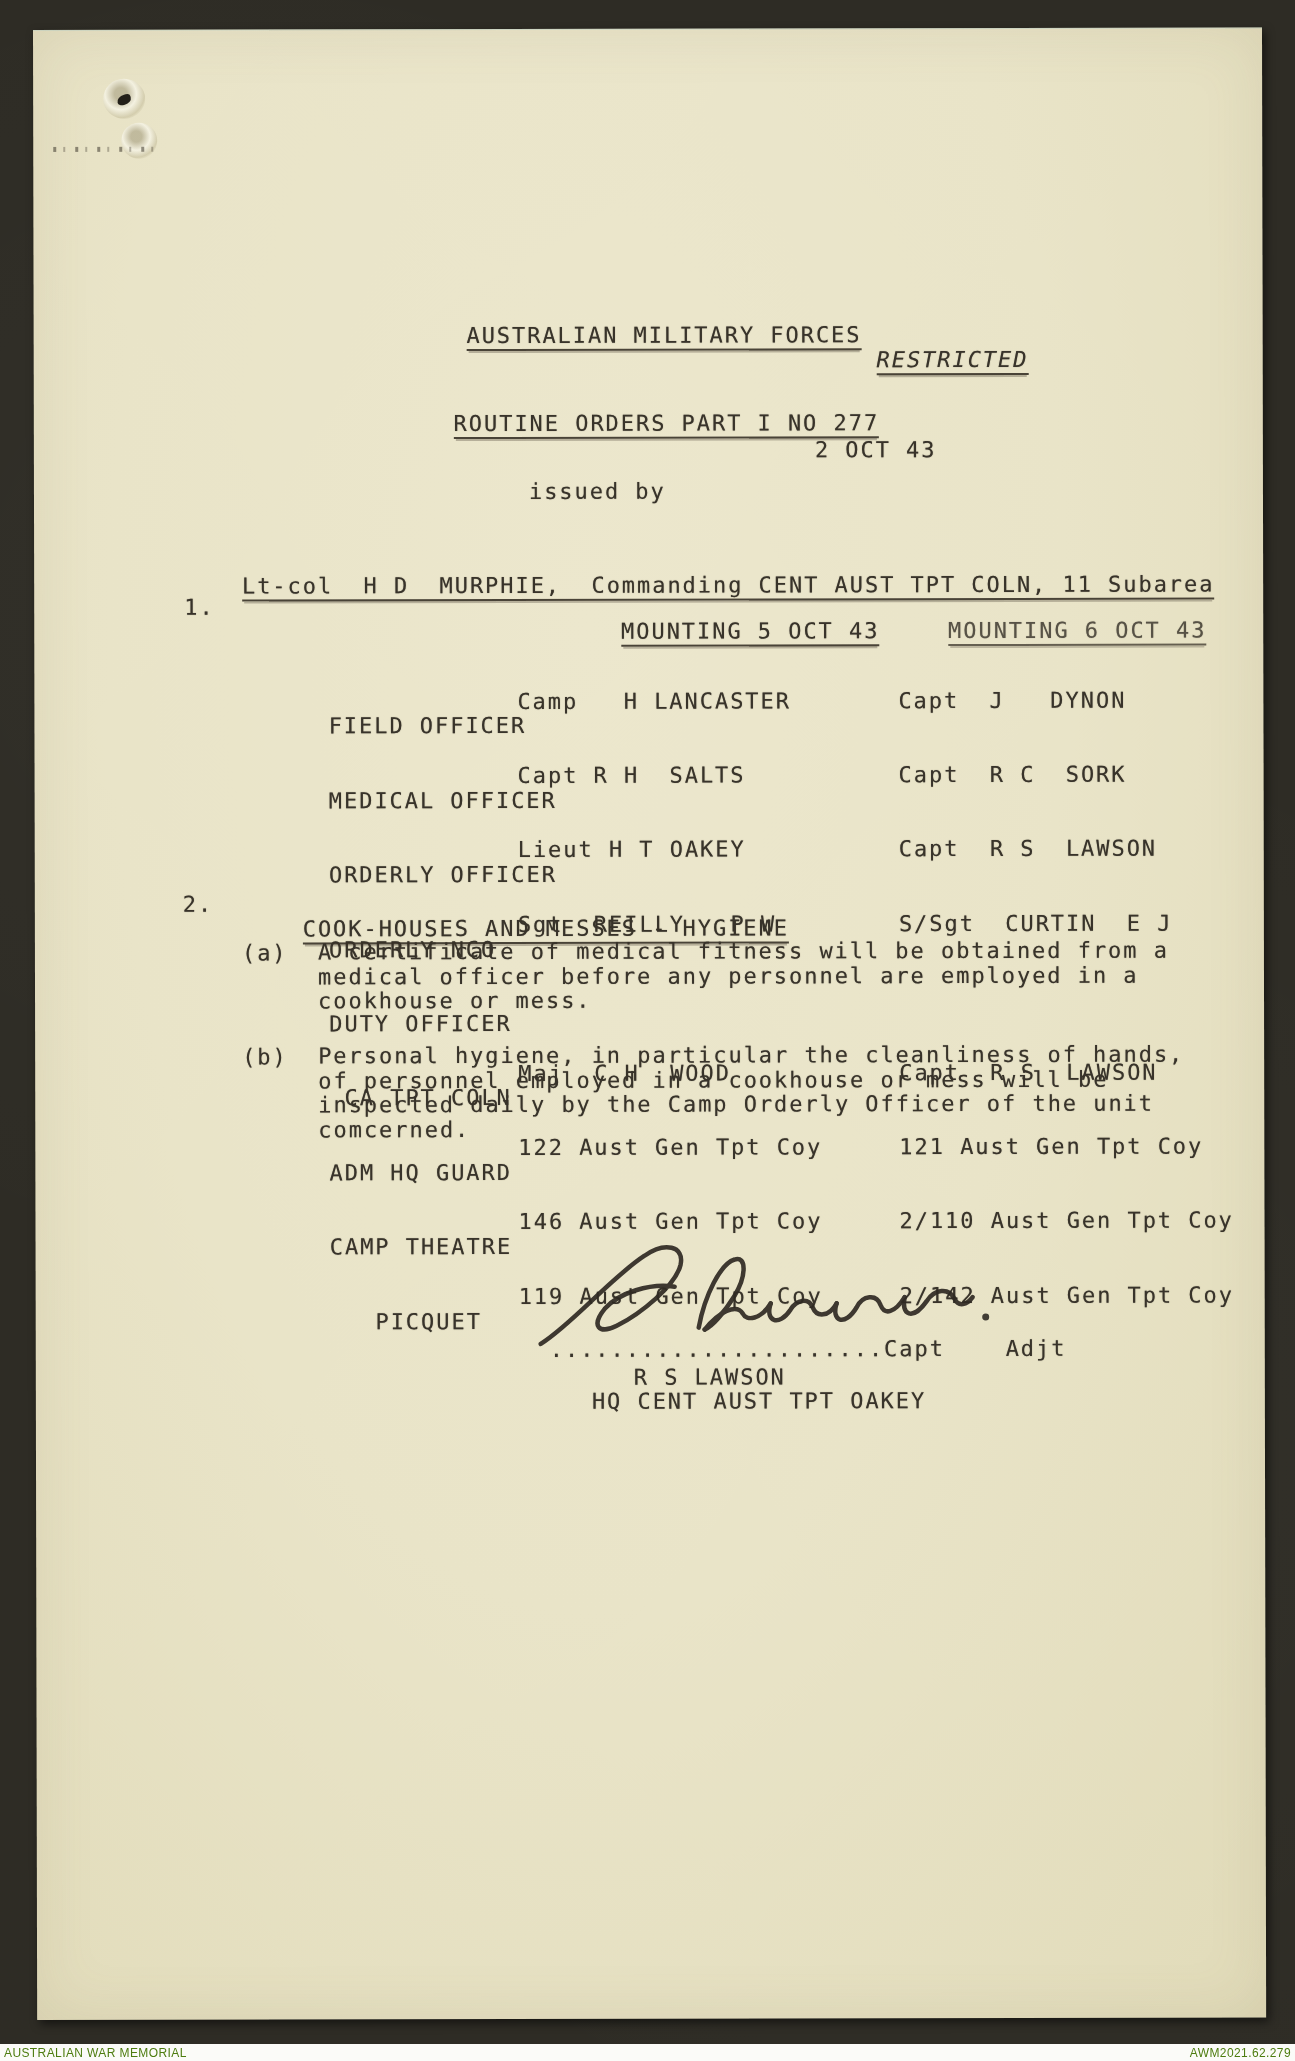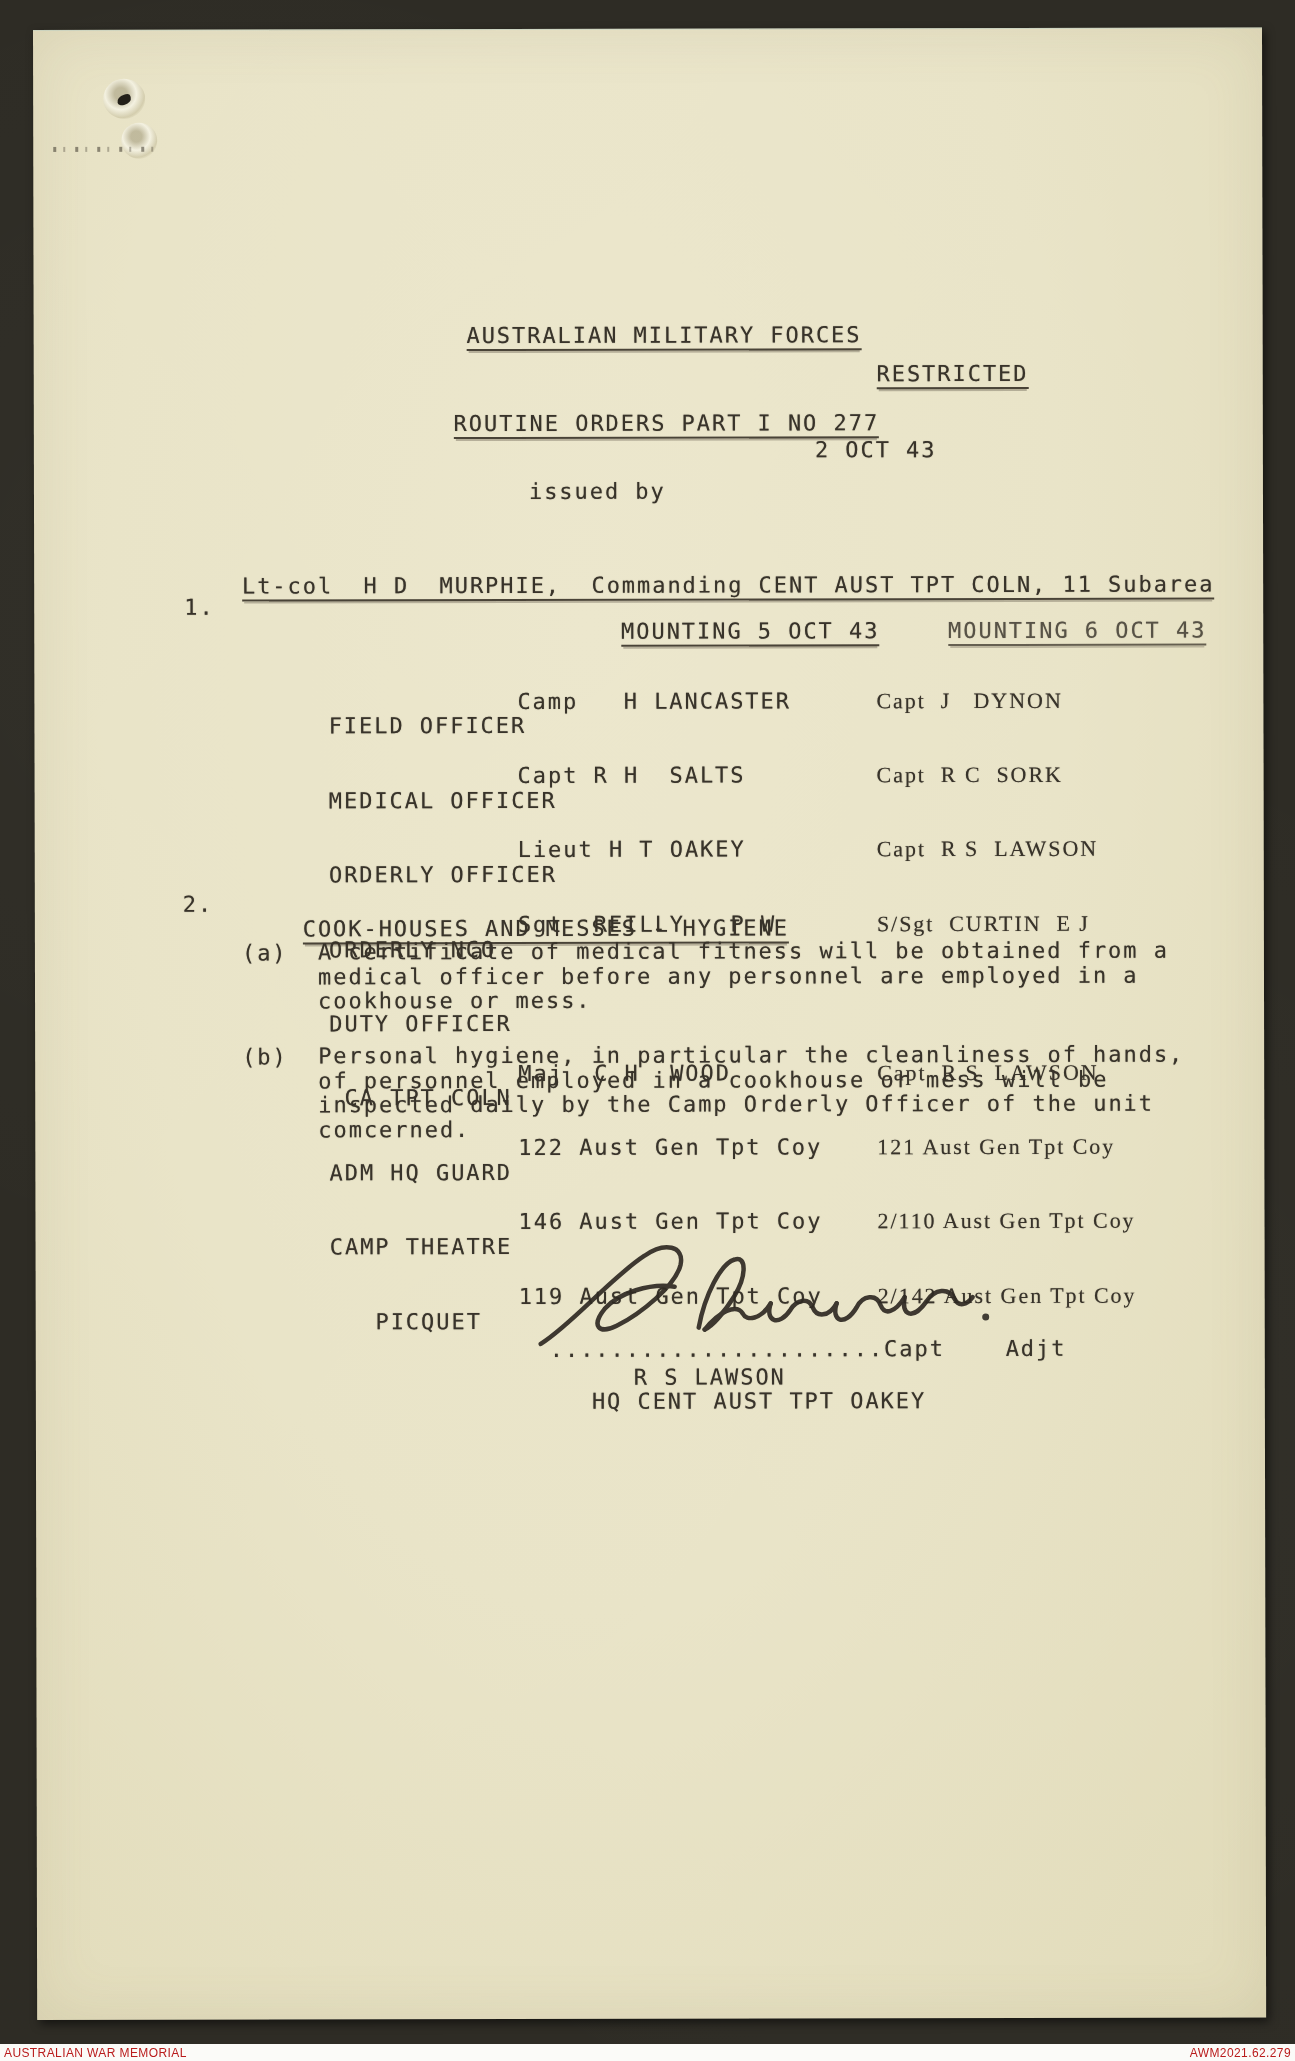--- a/index.html
+++ b/index.html
@@ -34,21 +34,21 @@
     white-space:pre;
     text-shadow:0 0 1px rgba(56,51,42,0.55);
   }
   .u{
     border-bottom:2.5px solid rgba(55,49,39,0.9);
     padding-bottom:1px;
     box-shadow:0 4px 0 -2px rgba(58,51,40,0.30);
   }
   .row{position:relative;height:24.8px;}
   .cell2{position:absolute;left:280px;top:0;}
-  .cell3{position:absolute;left:639px;top:0;font-family:Liberation Serif, serif;}
+  .cell3{position:absolute;left:661px;top:0;}
   .para{line-height:24.7px;}
   .faded{opacity:0.82;}
   .hole{
     position:absolute;border-radius:50%;
     background:radial-gradient(circle at 42% 38%, rgba(90,80,50,0.28) 0 18%, rgba(255,255,250,0.5) 45%, rgba(150,140,100,0.25) 68%, transparent 78%);
   }
   .hole .tear{
     position:absolute;left:34%;top:40%;width:34%;height:26%;
     background:#23201a;border-radius:60% 30% 55% 40%;
     transform:rotate(-15deg);
@@ -58,41 +58,41 @@
     background:repeating-linear-gradient(90deg, rgba(52,46,36,0.8) 0 3px, transparent 3px 10px, rgba(52,46,36,0.5) 10px 12px, transparent 12px 22px);
     filter:blur(0.4px);opacity:0.65;
   }
   .sig{position:absolute;}
   .footer{
     position:absolute;left:0;right:0;bottom:0;height:17px;
     background:#fbfbf8;
     display:flex;justify-content:space-between;align-items:center;
     padding:0 4px;box-sizing:border-box;
     font-family:"Liberation Sans", sans-serif;
-    font-size:12px;color:#b91c1c;letter-spacing:0.4px;
+    font-size:12px;color:#4d7c0f;letter-spacing:0.4px;
   }
 </style>
 </head>
 <body>
 
 <div class="mat"></div>
 
 <div class="paper">
 
   <div class="hole" style="left:70px;top:48px;width:42px;height:40px;">
     <span class="tear"></span>
   </div>
   <div class="hole" style="left:88px;top:92px;width:36px;height:36px;"></div>
   <div class="smudge" style="left:20px;top:116px;width:100px;height:5px;"></div>
 
   <span class="tw" style="left:372px;top:268px;">
     <span class="u">AUSTRALIAN MILITARY FORCES</span>
   </span>
 
-  <span class="tw" style="left:782px;top:307px;">
+  <span class="tw" style="left:782px;top:293px;font-style:italic;">
     <span class="u">RESTRICTED</span>
   </span>
 
   <span class="tw" style="left:359px;top:356px;">
     <span class="u">ROUTINE ORDERS PART I NO 277</span>
   </span>
 
   <span class="tw" style="left:781px;top:408px;">2 OCT 43</span>
 
   <span class="tw" style="left:495px;top:449px;">issued by</span>

